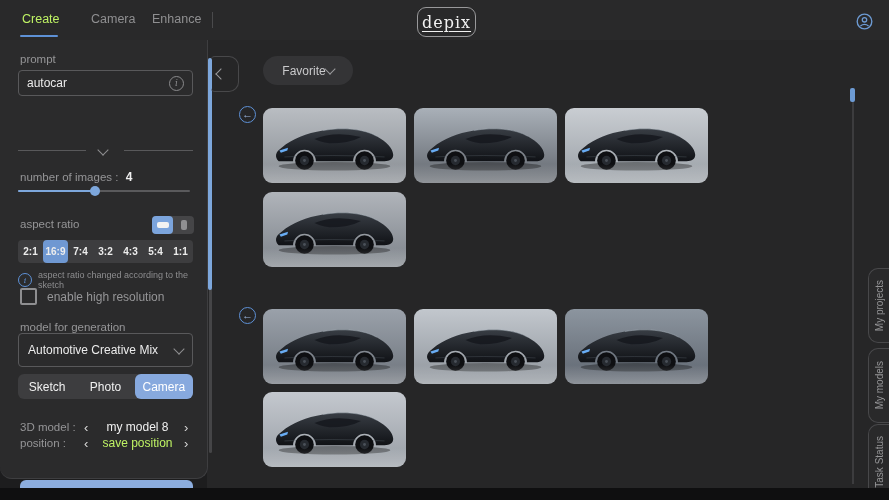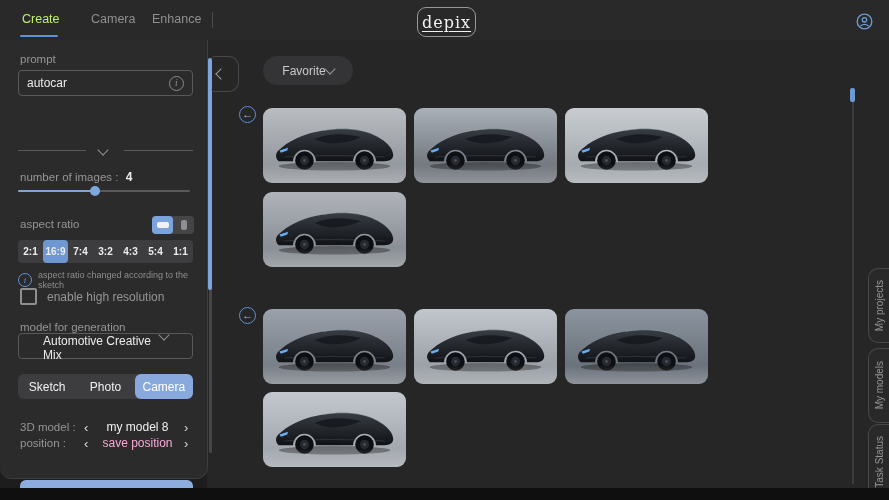--- a/index.html
+++ b/index.html
@@ -45,22 +45,22 @@
   .ratio-bar{left:18px;top:0;width:175px;height:23px;background:#3d3d3f;border-radius:4px;
              display:flex;align-items:stretch;}
   .ratio-chip{flex:1;display:flex;align-items:center;justify-content:center;color:#ececec;
               font-size:10px;font-weight:bold;border-radius:4px;cursor:pointer;}
   .ratio-chip.sel{background:#6f98d2;}
   .note-icon{width:12px;height:12px;border:1.5px solid #5e91d6;border-radius:50%;color:#5e91d6;
              font-size:8px;display:flex;align-items:center;justify-content:center;
              font-family:"DejaVu Serif",serif;font-style:italic;flex:none;}
   .checkbox{width:13px;height:13px;border:2px solid #8f8f91;border-radius:2px;background:transparent;cursor:pointer;}
 
-  .dropdown{left:18px;top:22px;width:175px;height:26px;border:1px solid #59595b;border-radius:4px;
-            display:flex;align-items:flex-start;box-sizing:border-box;padding:0 24px;cursor:pointer;}
+  .dropdown{left:18px;top:22px;width:175px;height:34px;border:1px solid #59595b;border-radius:4px;
+            display:flex;align-items:center;box-sizing:border-box;padding:0 9px;cursor:pointer;}
   .dropdown-text{color:#ececec;font-size:12px;flex:1;}
 
   .mode-tabs{left:18px;top:0;width:175px;height:25px;background:#3d3d3f;border-radius:6px;display:flex;}
   .mode-tab{flex:1;display:flex;align-items:center;justify-content:center;color:#f0f0f0;font-size:12px;
             border-radius:6px;cursor:pointer;}
   .mode-tab.sel{background:#87a9de;color:#ffffff;}
 
   .stepper-row{left:0;top:0;width:207px;height:18px;display:flex;align-items:center;}
   .step-arrow{color:#d8d8d8;font-size:13px;cursor:pointer;line-height:1;}
   .generate-btn{left:20px;top:0;width:173px;height:26px;background:#8cadde;border-radius:6px;border:none;
@@ -220,21 +220,21 @@
   <div class="abs stepper-row" style="top:378px;">
     <span class="side-label" style="margin-left:20px;">3D model :</span>
     <span class="step-arrow" style="position:absolute;left:84px;">‹</span>
     <span style="position:absolute;left:95px;width:85px;text-align:center;color:#f0f0f0;">my model 8</span>
     <span class="step-arrow" style="position:absolute;left:184px;">›</span>
   </div>
 
   <div class="abs stepper-row" style="top:394px;">
     <span class="side-label" style="margin-left:20px;">position :</span>
     <span class="step-arrow" style="position:absolute;left:84px;">‹</span>
-    <span style="position:absolute;left:95px;width:85px;text-align:center;color:#f9a8d4;">save position</span>
+    <span style="position:absolute;left:95px;width:85px;text-align:center;color:#bef264;">save position</span>
     <span class="step-arrow" style="position:absolute;left:184px;">›</span>
   </div>
 
   <button class="abs generate-btn" style="top:440px;">GENERATE</button>
 </div>
 
 <div class="abs side-scroll-track"></div>
 <div class="abs side-scroll-thumb"></div>
 
 <div class="abs collapse-tab">

